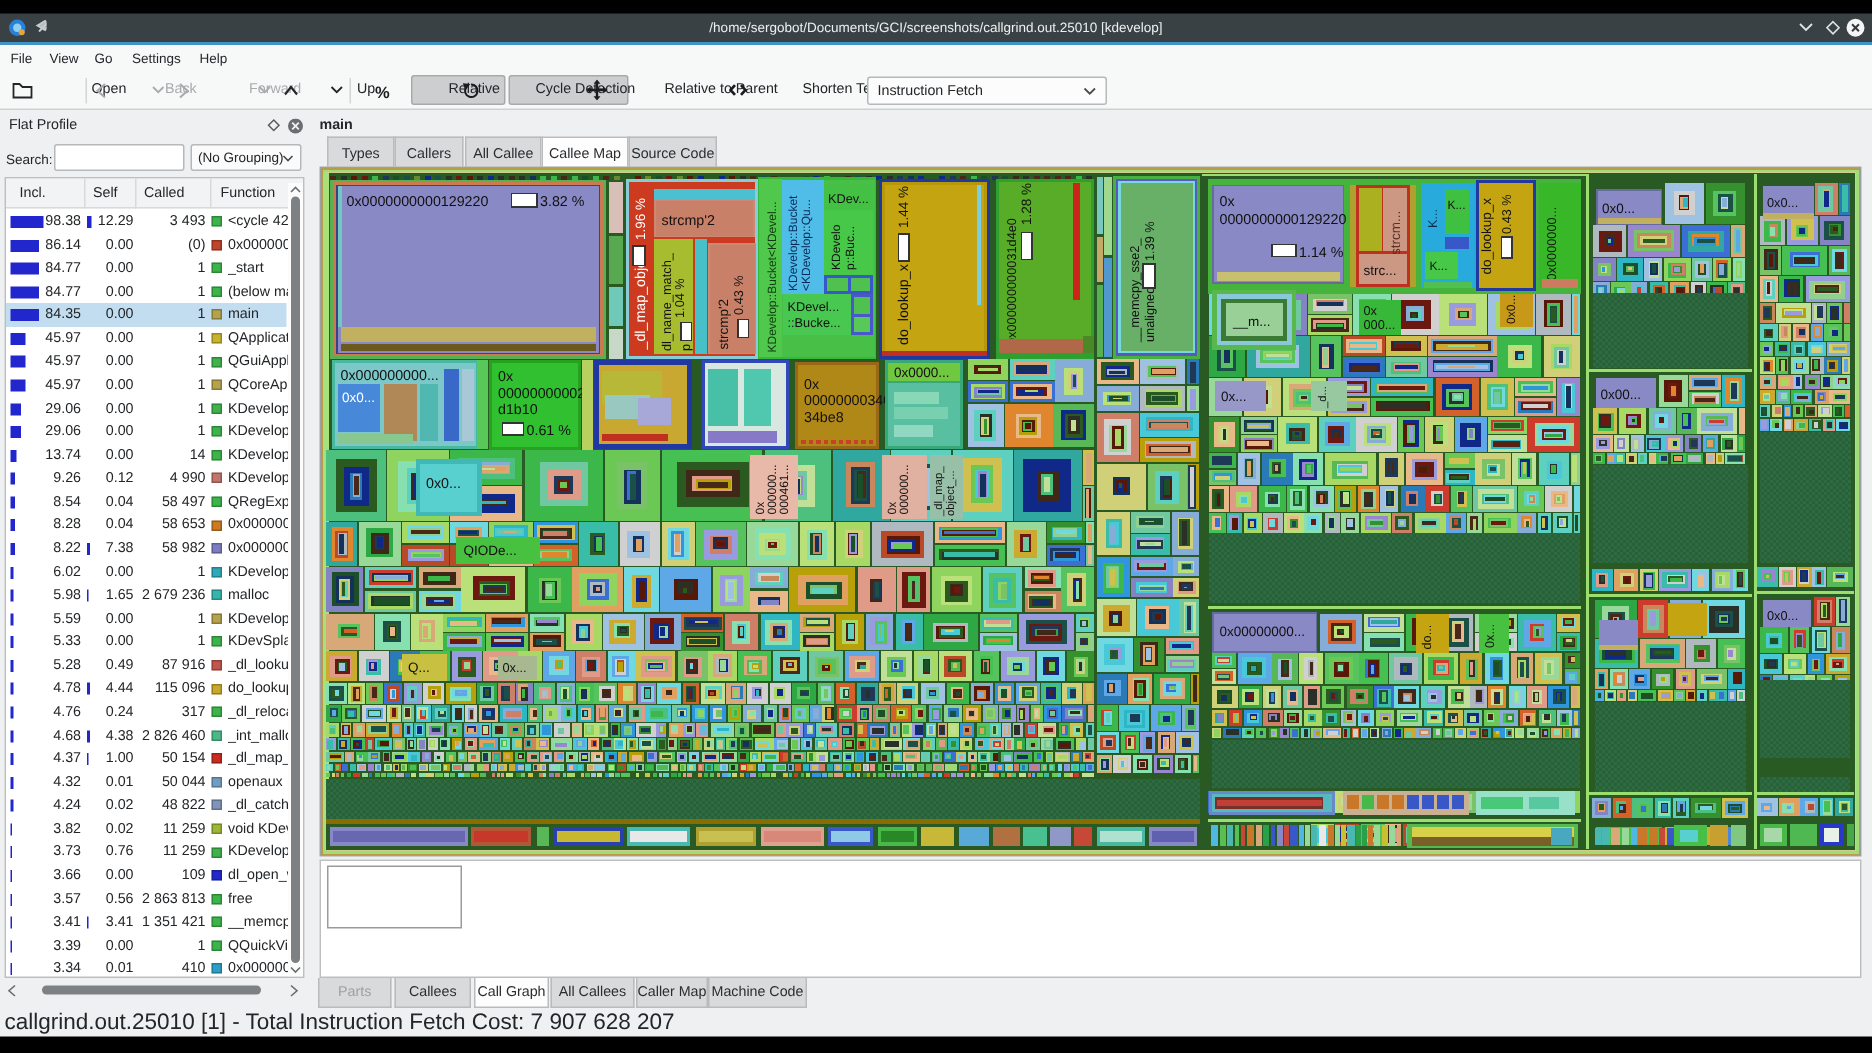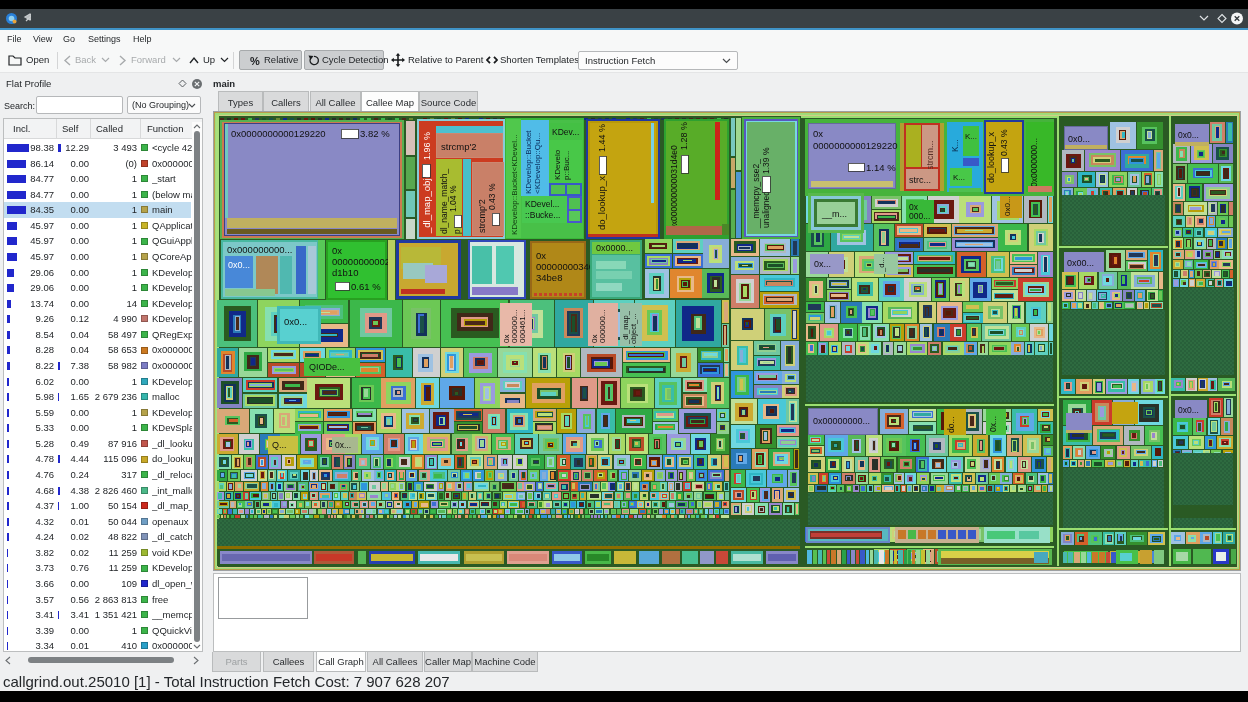--- a/index.html
+++ b/index.html
@@ -5,21 +5,21 @@
 * { margin:0; padding:0; box-sizing:border-box; }
 html,body { width:1248px; height:702px; overflow:hidden; background:#000; }
 body { font-family:"Liberation Sans", sans-serif; font-size:9.5px; color:#232629; position:relative; }
 .abs { position:absolute; }
 #titlebar { left:0; top:9px; width:1248px; height:19px; background:#3a4145; }
 #titlebar .title { position:absolute; left:0; right:0; top:4px; text-align:center; font-size:9px; color:#eceff0; }
 #blueline { left:0; top:28px; width:1248px; height:2px; background:#3f93c7; }
 #menubar { left:0; top:30px; width:1248px; height:18px; background:#f7f8f8; }
 #menubar span { position:absolute; top:4px; font-size:9px; color:#26292c; }
 #toolbar { left:0; top:48px; width:1248px; height:25px; background:#f7f8f8; border-bottom:1px solid #e4e5e6; }
-.tbtn { position:absolute; top:2px; height:20px; line-height:20px; font-size:9.5px; color:#232629; white-space:nowrap; }
+.tbtn { position:absolute; top:2px; height:20px; line-height:20px; font-size:9.5px; color:#232629; white-space:nowrap;margin-left:35px; }
 .tbtn.dis { color:#a8abad; }
 .pressed { background:#ccced0; border:1px solid #a7aaac; border-radius:2px; }
 #maincontent { left:0; top:73px; width:1248px; height:599px; background:#eff0f1; }
 #dockhead { left:6px; top:78px; font-size:9.5px; color:#232629; }
 .searchlbl { left:4px; top:101px; font-size:9px; }
 #searchbox { left:36px; top:96px; width:87px; height:18px; background:#fff; border:1px solid #b6b8ba; border-radius:2px; }
 #groupcombo { left:127px; top:96px; width:74px; height:18px; background:#fbfbfb; border:1px solid #b6b8ba; border-radius:2px; font-size:9px; line-height:16px; padding-left:4px; color:#232629; white-space:nowrap; }
 #table { left:3px; top:118px; width:200px; height:534px; background:#fff; border:1px solid #bcbebf; overflow:hidden; }
 .th { position:absolute; top:0; height:20px; border-bottom:1px solid #d8d9da; font-size:9.5px; line-height:20px; color:#232629; background:#f2f3f4; }
 .row { position:absolute; left:0; width:187px; height:15.6px; font-size:9.5px; line-height:15.6px; white-space:nowrap; }
@@ -49,20 +49,21 @@
 <body>
 <div class="abs" id="titlebar">
   <svg class="abs" style="left:5px;top:3px" width="26" height="14">
     <circle cx="6.5" cy="6.5" r="5.5" fill="#2980d9"></circle>
       <circle cx="6.5" cy="6.5" r="2.8" fill="#8fd0f0"></circle>
       <circle cx="9.5" cy="9.5" r="2" fill="#e8a33d"></circle>
     <g transform="translate(19,1)">
         <path d="M2 8 L7 3 M1 4 L6 1 L9 4 L6 7 Z" stroke="#c8ccce" stroke-width="1.3" fill="#b8bcbe"></path>
       </g>
   </svg>
+  <div class="title">/home/sergobot/Documents/GCI/screenshots/callgrind.out.25010 [kdevelop]</div>
   <svg class="abs" style="right:4px;top:3px" width="46" height="13">
     <path d="M2 4 L6 8 L10 4" stroke="#dfe3e5" stroke-width="1.2" fill="none"></path>
     <path d="M24 2.5 L28 6.5 L24 10.5 L20 6.5 Z" stroke="#dfe3e5" stroke-width="1.1" fill="none"></path>
     <circle cx="39" cy="6.5" r="6" fill="#f4f5f6"></circle>
     <path d="M36.7 4.2 L41.3 8.8 M41.3 4.2 L36.7 8.8" stroke="#34393d" stroke-width="1.3"></path>
   </svg>
 </div>
 <div class="abs" id="blueline"></div>
 <div class="abs" id="menubar">
   <span style="left:7px">File</span>

